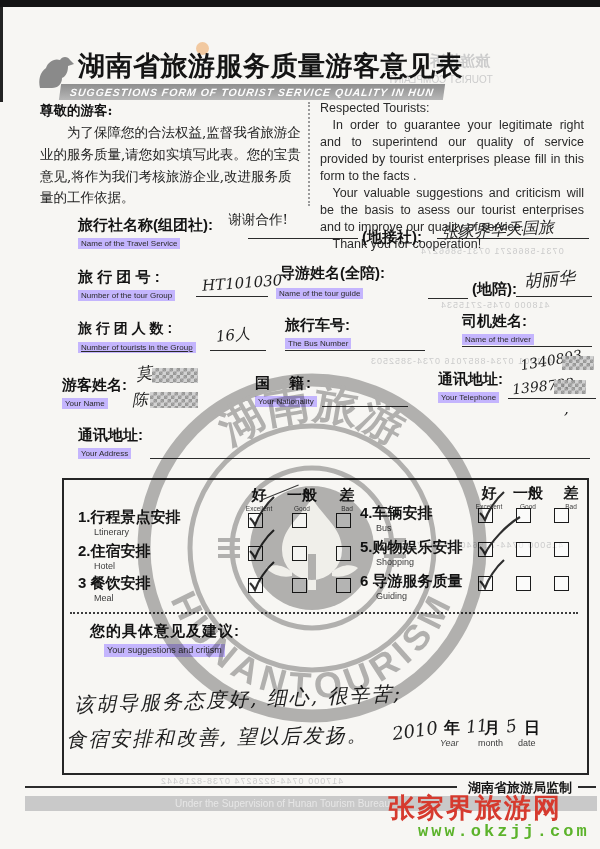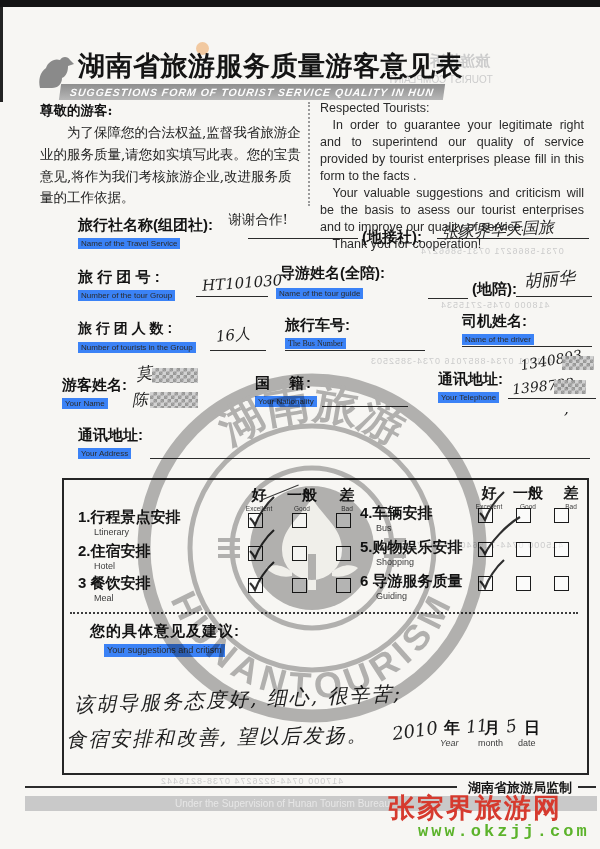--- a/index.html
+++ b/index.html
@@ -1,20 +1,20 @@
 <!DOCTYPE html>
 <html><head>
 <meta charset="utf-8">
 <style>
   html,body{margin:0;padding:0;background:#d9d7d3;}
   #page{position:relative;width:600px;height:849px;margin:0 auto;background:#f7f6f3;
         overflow:hidden;font-family:"Liberation Sans",sans-serif;color:#1a1a1a;}
   .abs{position:absolute;}
   .zh{font-weight:bold;color:#141414;}
-  .strip{background:#3b82f6;color:#2a2a2a;font-size:8px;line-height:11px;padding:0 3px;display:inline-block;white-space:nowrap;}
+  .strip{background:#c4b5fd;color:#2a2a2a;font-size:8px;line-height:11px;padding:0 3px;display:inline-block;white-space:nowrap;}
   .uline{border-bottom:1.5px solid #2b2b2b;}
   .hw{font-family:"DejaVu Serif",serif;font-style:italic;color:#1f1f1f;}
   .kai{font-family:"DejaVu Serif",serif;}
   .cb{position:absolute;width:13px;height:13px;border:1.7px solid #1b1b1b;background:rgba(255,255,255,.55);}
   .tick-svg{position:absolute;left:-3px;top:-18px;width:30px;height:34px;overflow:visible;}
   .dotted-h{border-top:2px dotted #3d3d3d;height:0;}
   .mirror{transform:scaleX(-1);}
   .faint{color:#cccccc;}
   .mosaic{background-image:linear-gradient(45deg,#8f8f8f 26%,transparent 26%,transparent 74%,#8f8f8f 74%),
                           linear-gradient(45deg,#8f8f8f 26%,#cfcfcf 26%,#cfcfcf 74%,#8f8f8f 74%);
@@ -84,25 +84,25 @@
     <div class="abs zh" style="left:280px;top:0;font-size:15px;">导游姓名(全陪):</div>
     <span class="abs strip" style="left:276px;top:24px;">Name of the tour guide</span>
     <div class="abs uline" style="left:428px;top:34px;width:40px;"></div>
     <div class="abs zh" style="left:472px;top:16px;font-size:15px;">(地陪):</div>
     <div class="abs hw" style="left:524px;top:4px;font-size:17px;transform:rotate(-5deg);">胡丽华</div>
     <div class="abs uline" style="left:516px;top:32px;width:76px;"></div>
   </div>
 
   <div class="abs" style="left:0;top:314px;width:600px;height:52px;">
     <div class="abs zh" style="left:78px;top:6px;font-size:14px;">旅 行 团 人 数 :</div>
-    <span class="abs strip" style="left:78px;top:28px;">Number of tourists in the Group</span>
+    <span class="abs strip" style="left:78px;top:28px;text-decoration:underline;">Number of tourists in the Group</span>
     <div class="abs hw" style="left:216px;top:12px;font-size:15px;transform:rotate(-6deg);">16人</div>
     <div class="abs uline" style="left:210px;top:36px;width:56px;"></div>
     <div class="abs zh" style="left:285px;top:2px;font-size:15px;">旅行车号:</div>
-    <span class="abs strip" style="left:285px;top:24px;font-family:Liberation Serif, serif;">The Bus Number</span>
+    <span class="abs strip" style="left:285px;top:24px;">The Bus Number</span>
     <div class="abs uline" style="left:285px;top:36px;width:140px;"></div>
     <div class="abs zh" style="left:462px;top:-2px;font-size:15px;">司机姓名:</div>
     <span class="abs strip" style="left:462px;top:20px;">Name of the driver</span>
     <div class="abs uline" style="left:462px;top:32px;width:130px;"></div>
   </div>
 
   <div class="abs" style="left:0;top:364px;width:600px;height:58px;">
     <div class="abs zh" style="left:62px;top:12px;font-size:15px;">游客姓名:</div>
     <span class="abs strip" style="left:62px;top:34px;">Your Name</span>
     <div class="abs hw" style="left:136px;top:0px;font-size:16px;transform:rotate(-8deg);">莫</div>

